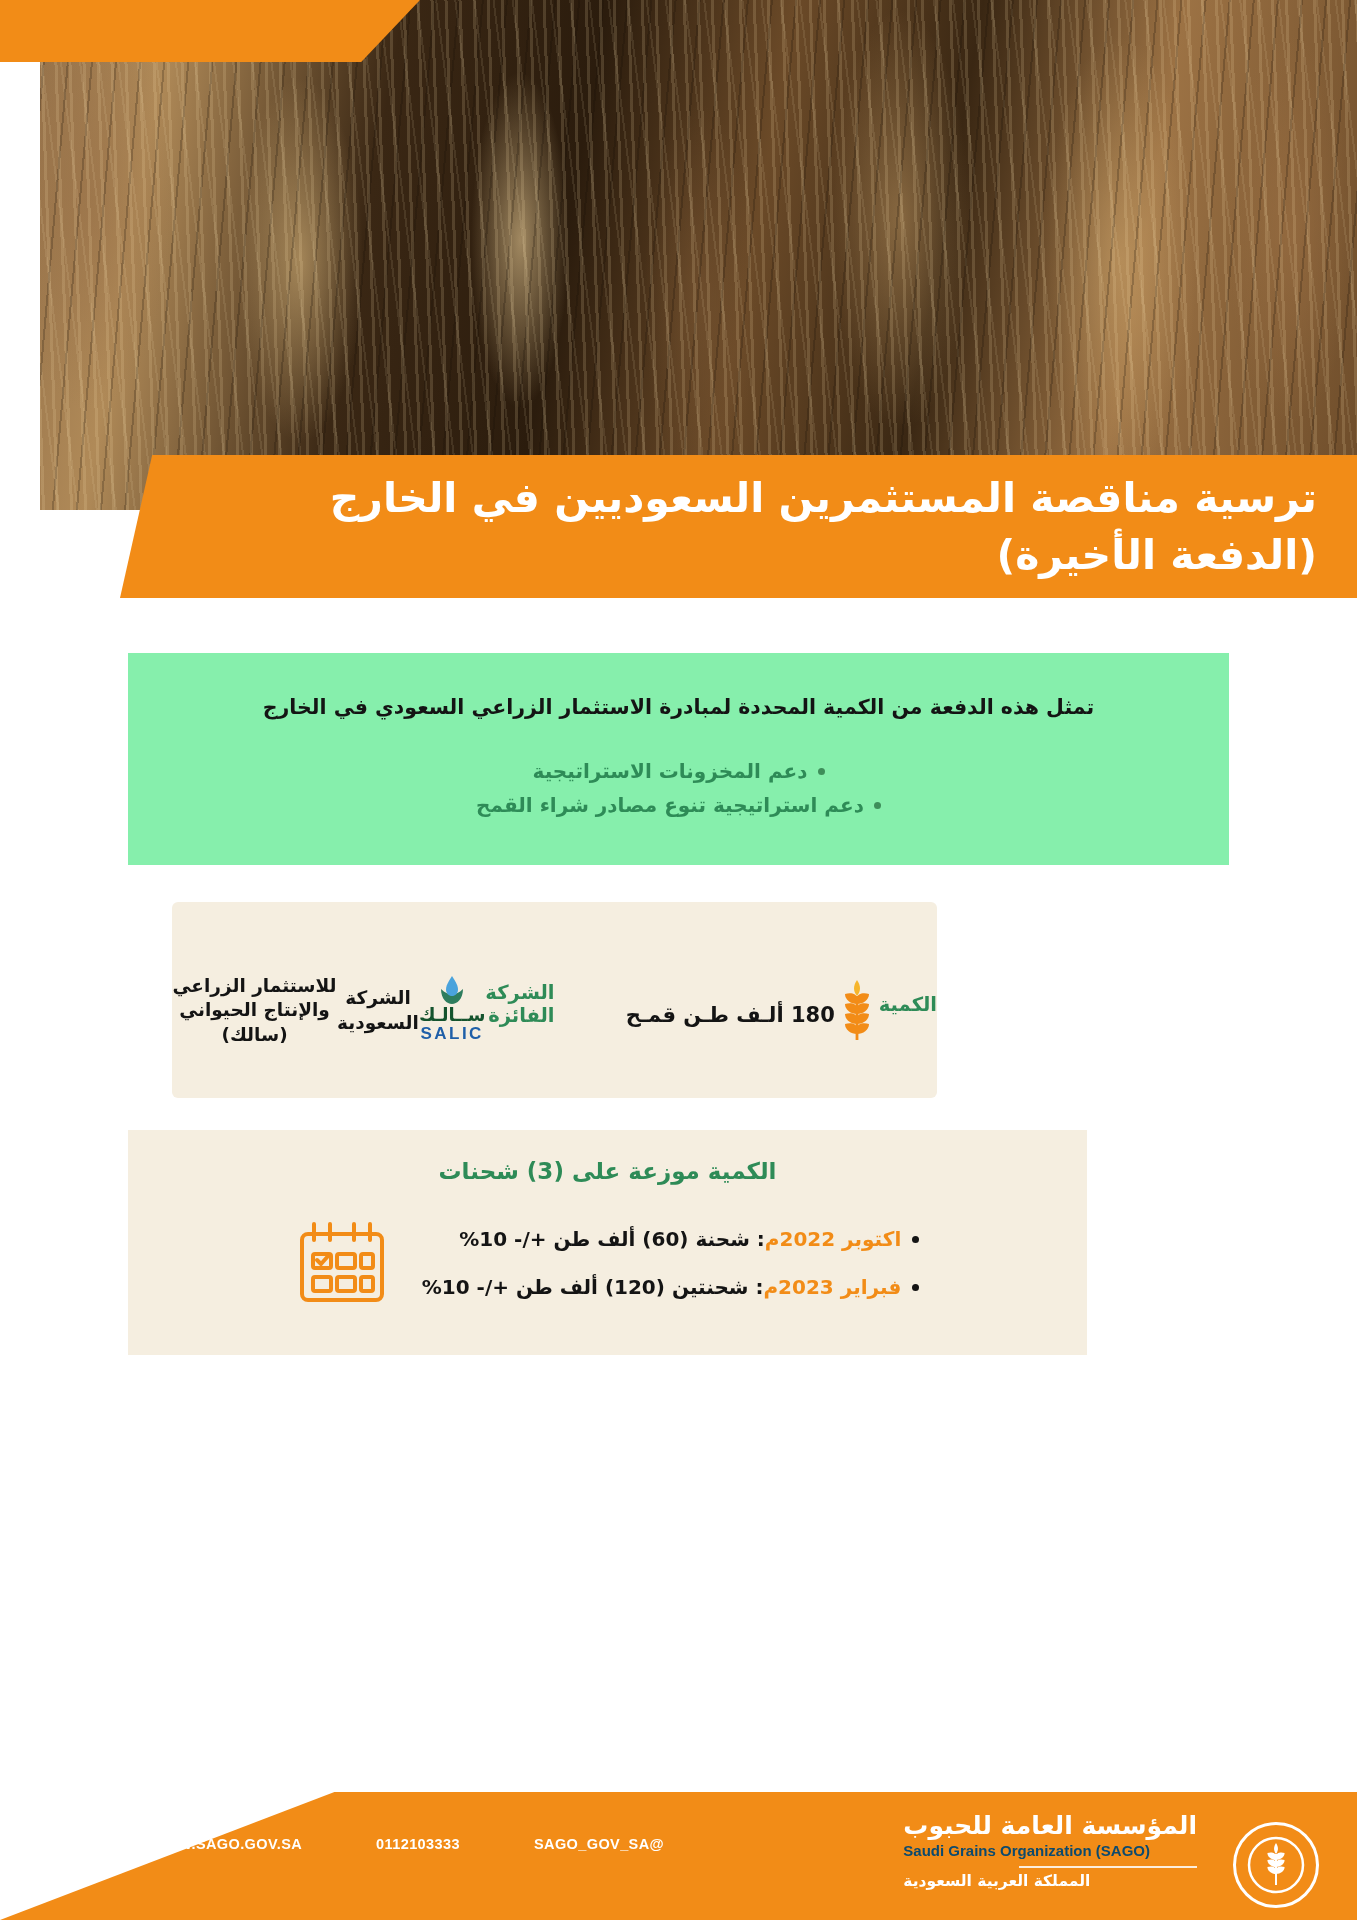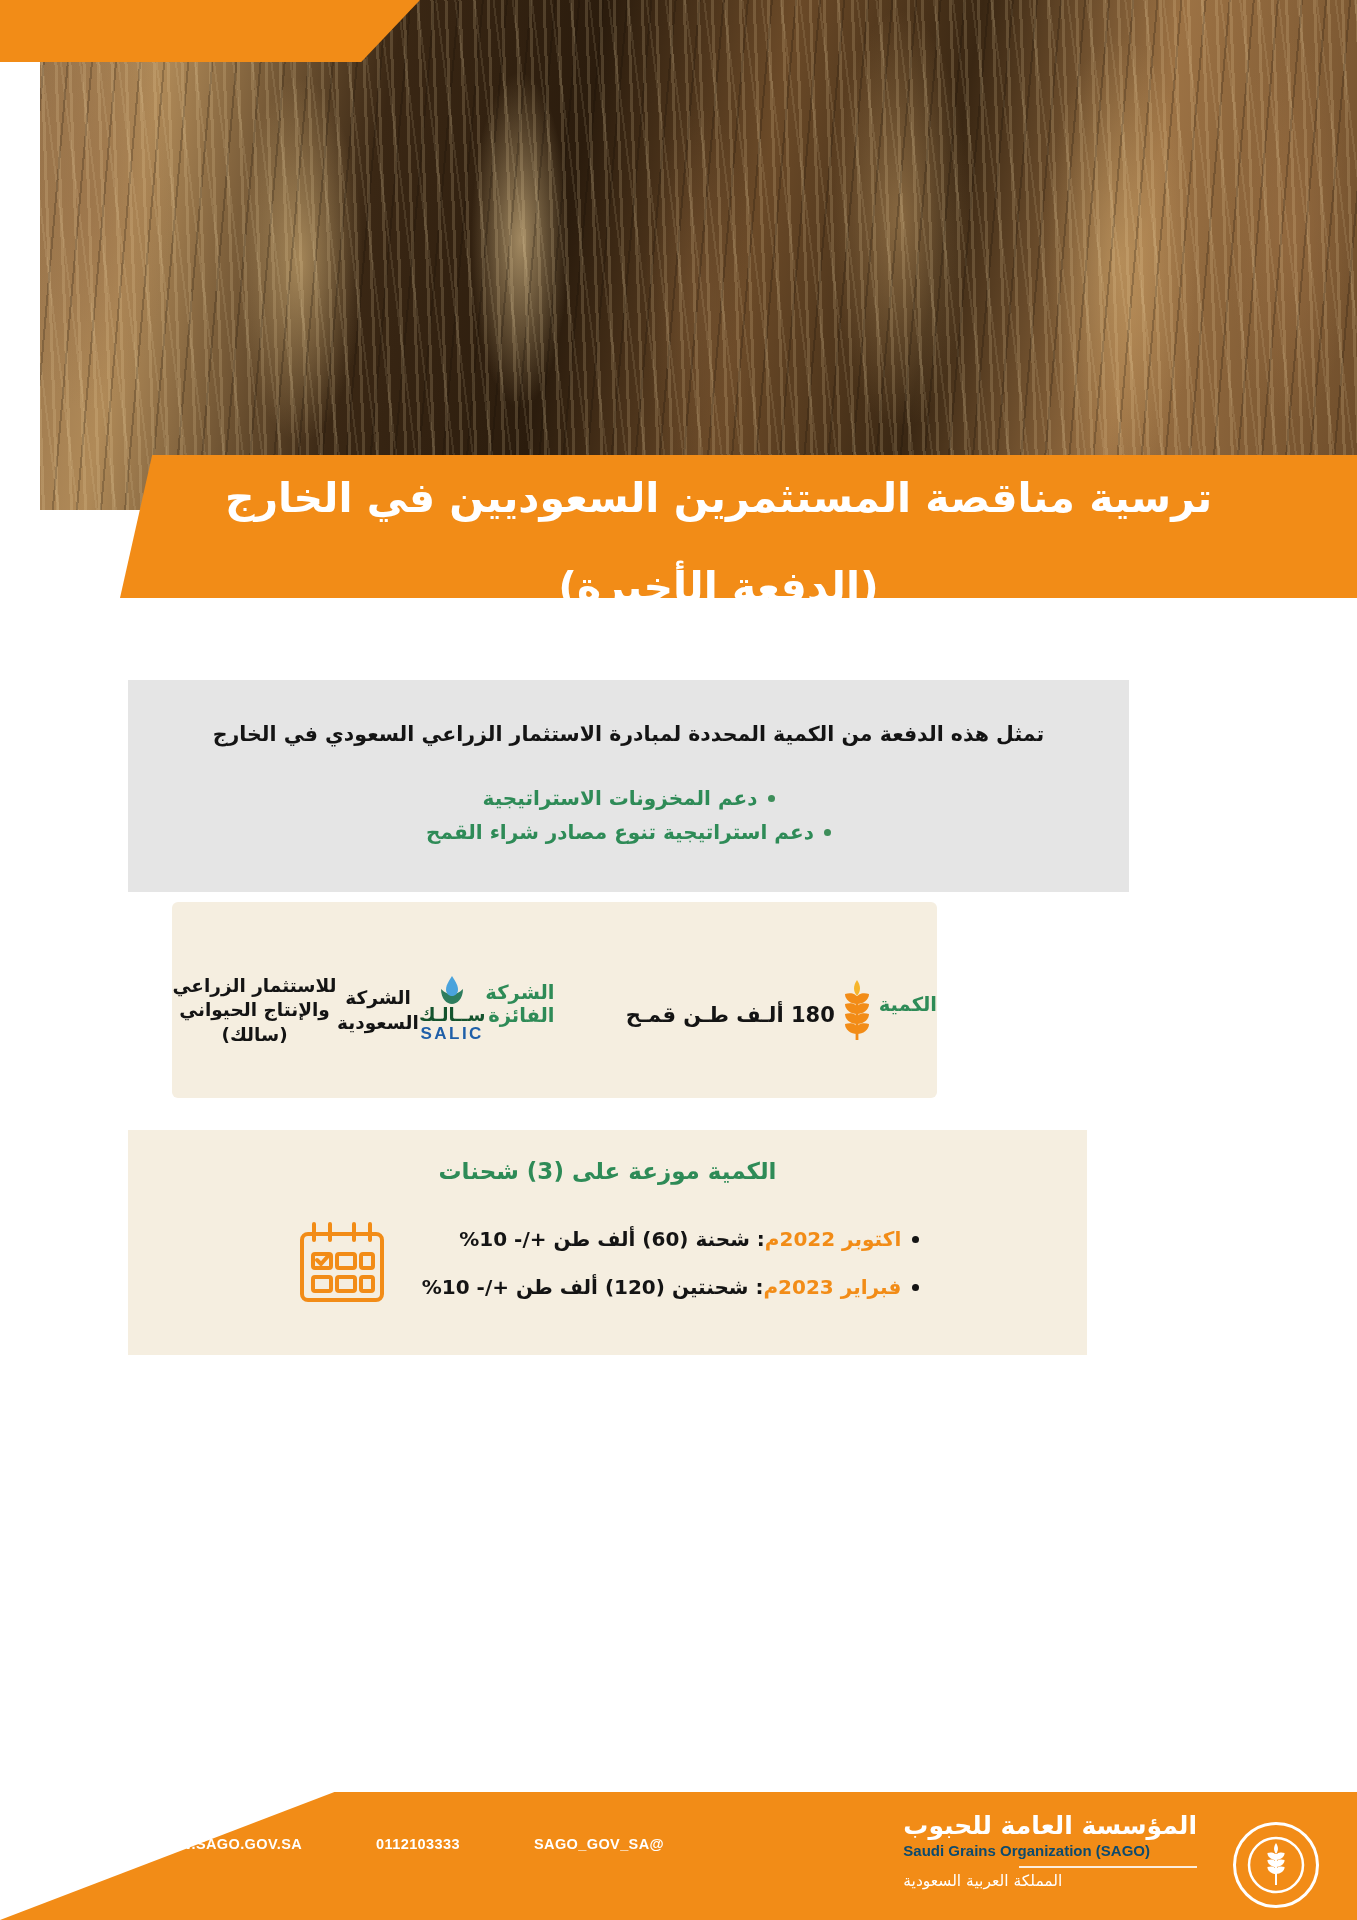--- a/index.html
+++ b/index.html
@@ -46,28 +46,28 @@
   
   .title-banner{
     position:absolute; left:120px; top:455px; width:1237px; height:143px;
     background:#F28C17;
     clip-path:polygon(2.6% 0, 100% 0, 100% 100%, 0 100%);
     z-index:5;
     display:flex; flex-direction:column; align-items:center; justify-content:center;
   }
   .title-line{
     color:#ffffff; font-weight:700; letter-spacing:-.5px;
-    font-size:41px; line-height:1.38; text-align:center;
-    width:100%; padding-right:40px;margin-top:32px;
+    font-size:41px; line-height:1.38; text-align:right;
+    width:100%; padding-right:40px;
   }
 
   
   .intro-card{
-    position:absolute; left:128px; top:680px; width:1001px; height:212px;
-    background:#e5e5e5;
+    position:absolute; left:128px; top:653px; width:1101px; height:212px;
+    background:#86efac;
   }
   .intro-head{
     color:#141414; font-size:20.5px; font-weight:700;
     text-align:center; margin-top:42px;
   }
   .bullets{ margin-top:40px; }
   .bullet-row{
     display:flex; align-items:center; justify-content:center;
     gap:10px; margin-bottom:10px;
   }
@@ -136,21 +136,21 @@
     font-family:"Liberation Sans",sans-serif;
   }
   .footer-brand{
     position:absolute; right:160px; top:1812px; z-index:4;
     text-align:left; direction:rtl;
   }
   .fb-ar{ color:#ffffff; font-size:25px; font-weight:700; line-height:1.1; }
   .fb-en{ color:#0c4a6e; font-size:15px; font-weight:600; line-height:1.5;
           font-family:"Liberation Sans",sans-serif; }
   .fb-rule{ width:178px; height:2px; background:#ffffff; opacity:.85; margin:4px 0 4px auto; }
-  .fb-kingdom{ color:#ffffff; font-size:15.5px; font-weight:400; }
+  .fb-kingdom{ color:#ffffff; font-size:15.5px; font-weight:700; }
   .footer-seal{
     position:absolute; right:38px; top:1822px; z-index:5;
     width:86px; height:86px; border-radius:50%;
     background:#F28C17; border:3px solid #ffffff;
     display:flex; align-items:center; justify-content:center;
   }
 </style>
 </head>
 <body>
 

